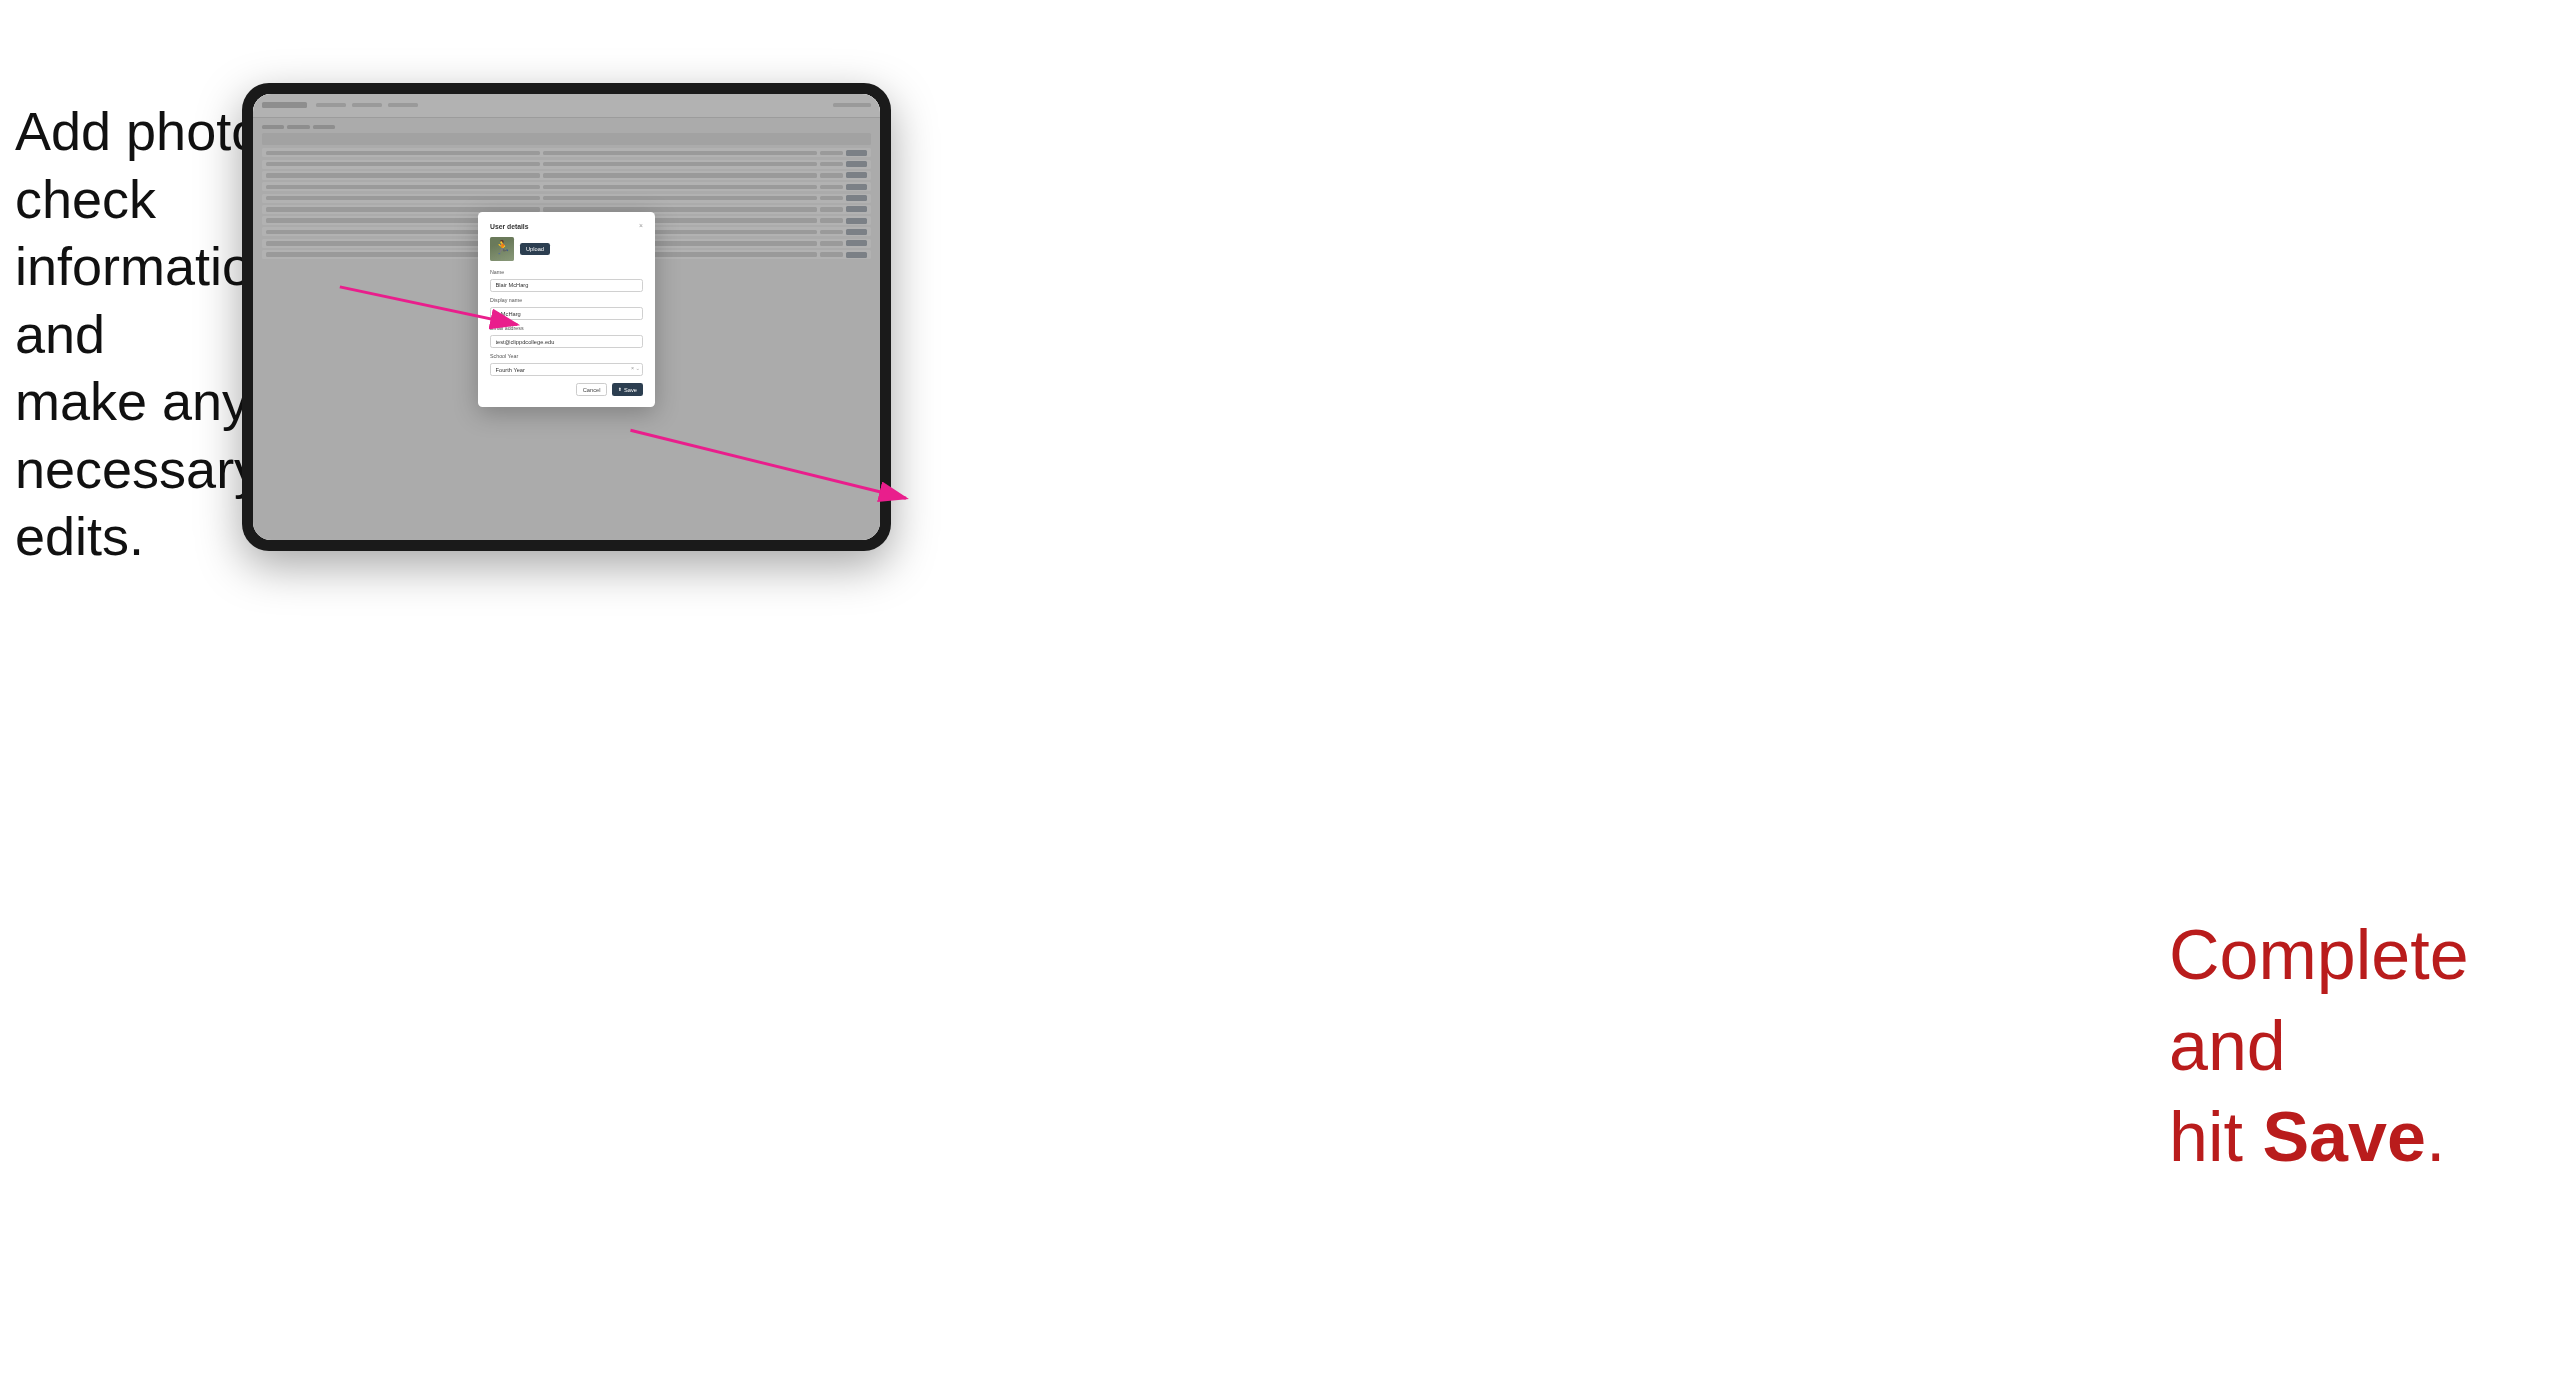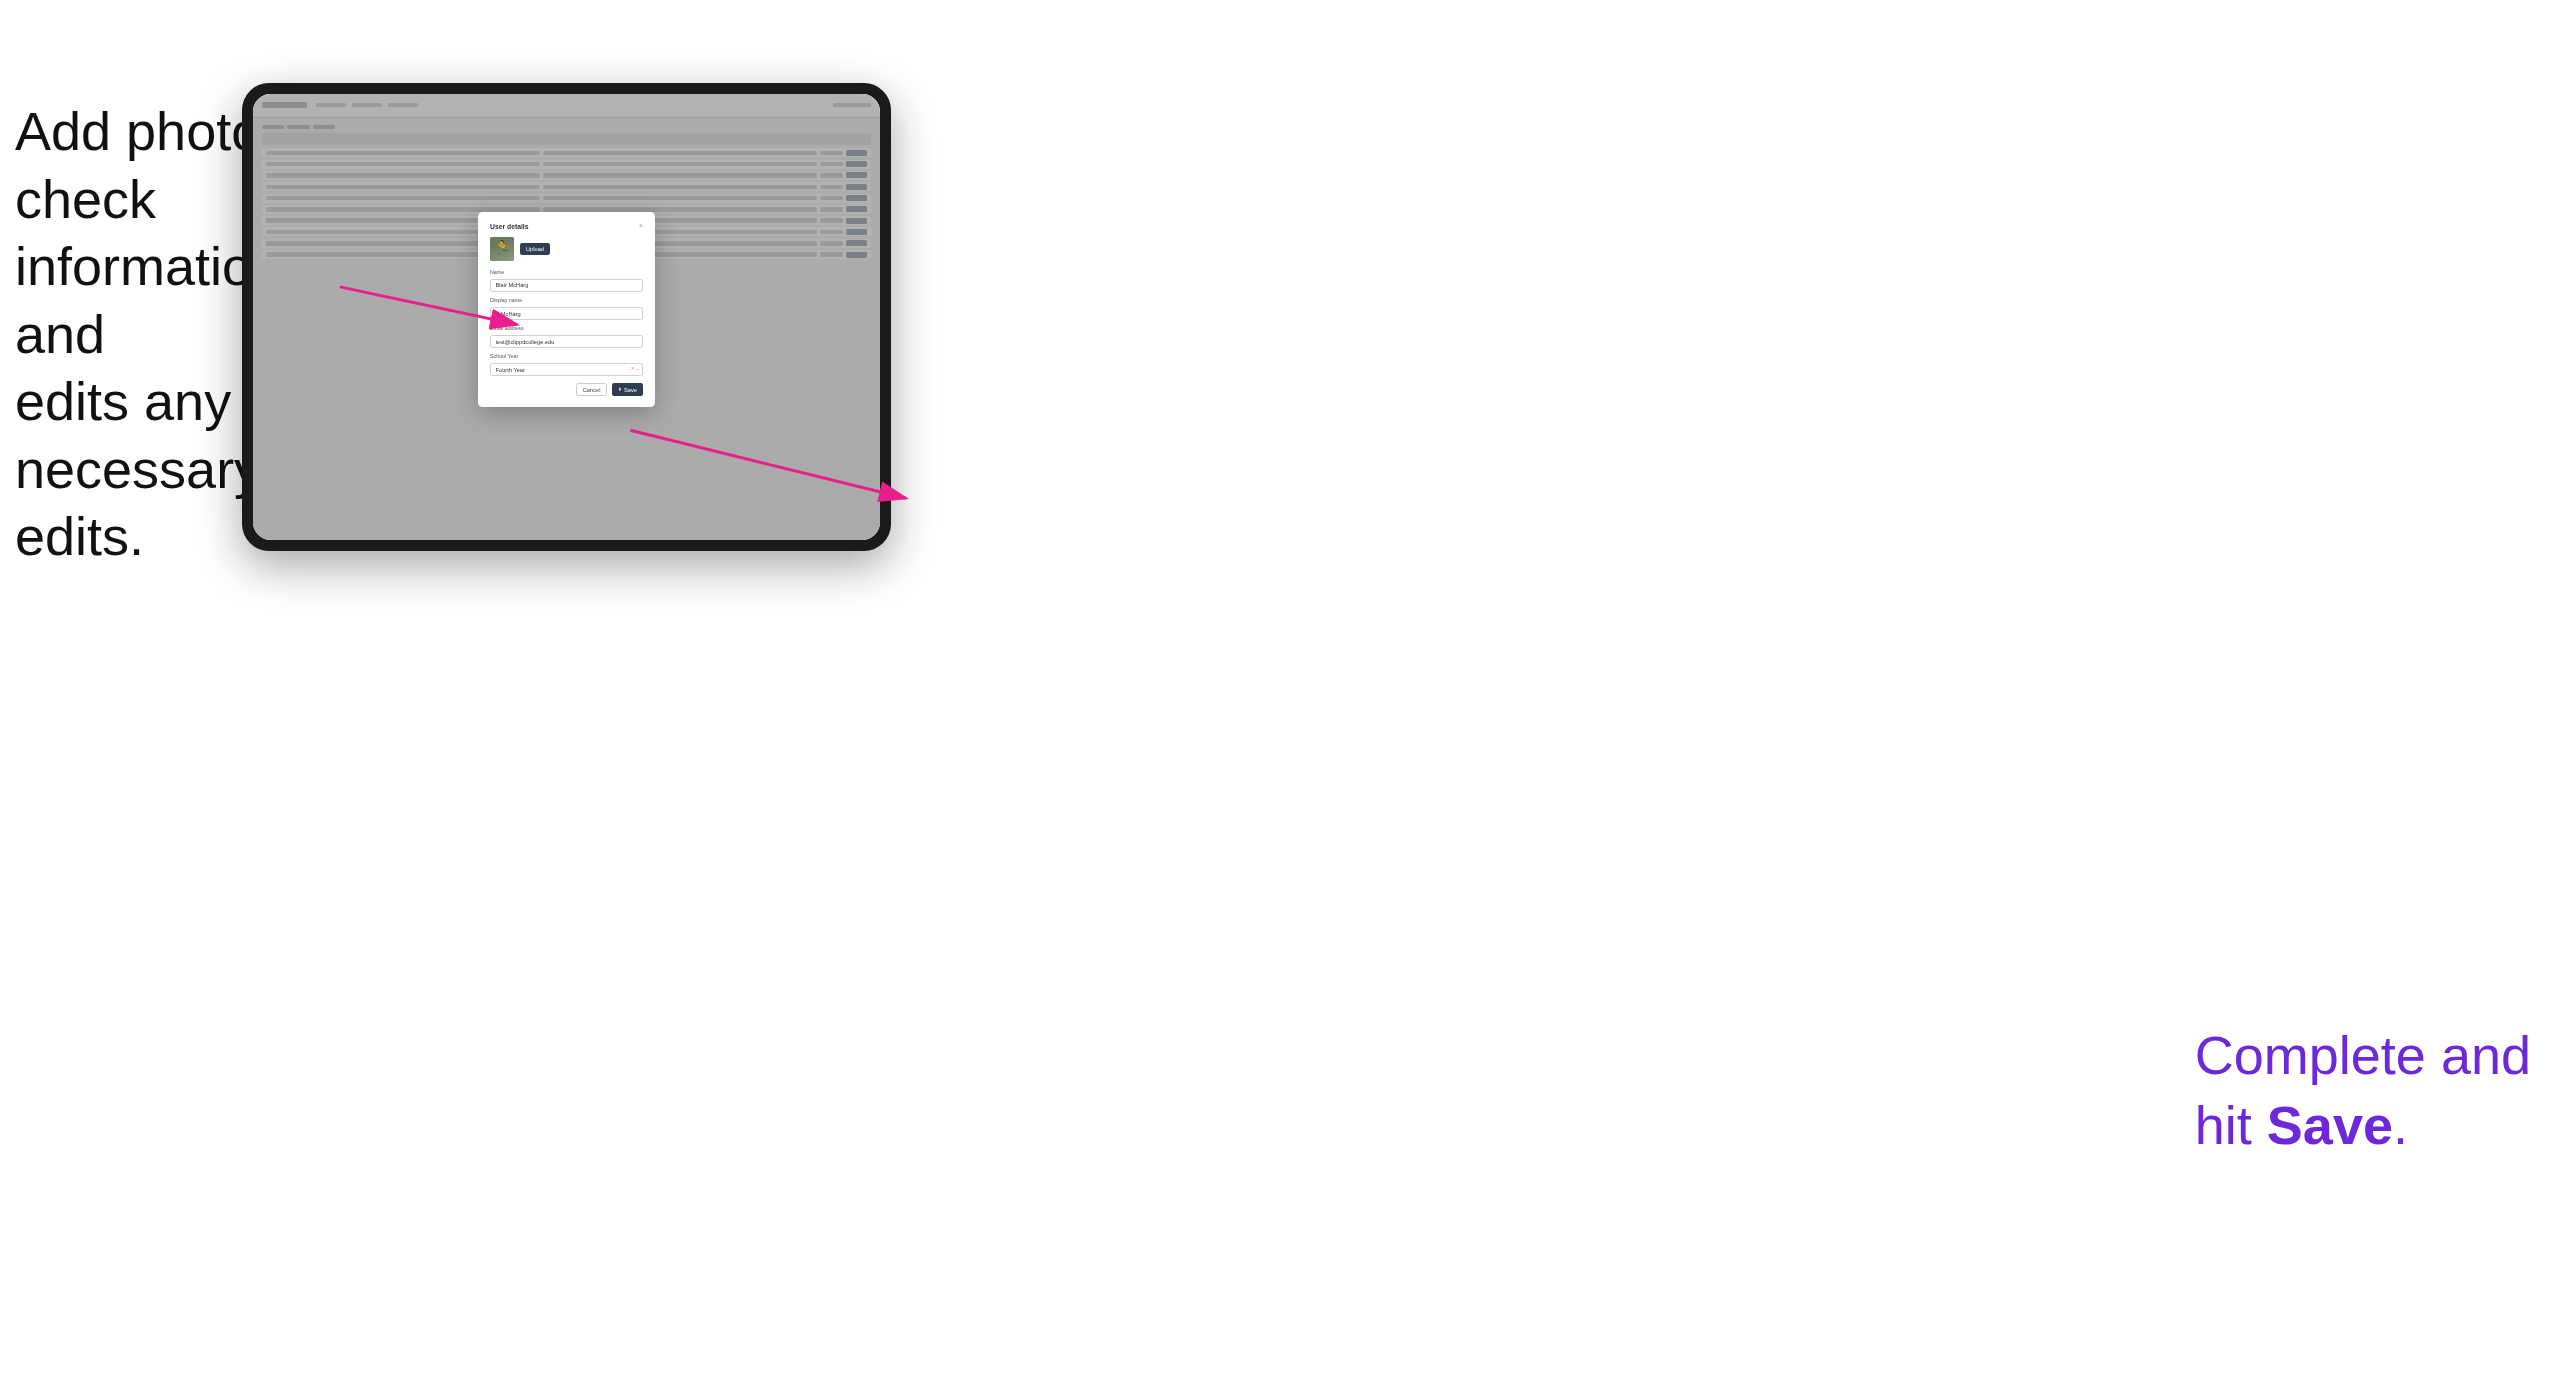--- a/index.html
+++ b/index.html
@@ -21,25 +21,25 @@
       font-size: 54px;
       font-weight: 400;
       line-height: 1.25;
       color: #111;
       max-width: 317px;
     }
 
     .annotation-right {
       position: absolute;
       right: 45px;
-      bottom: 226px;
-      font-size: 54px;
+      bottom: 203px;
+      font-size: 70px;
       font-weight: 400;
       line-height: 1.3;
-      color: #6d28d9;
+      color: #b91c1c;
       text-align: left;
       max-width: 362px;
     }
 
     .annotation-right strong {
       font-weight: 800;
     }
 
     
     .tablet-frame {
@@ -346,21 +346,21 @@
       height: 100%;
       pointer-events: none;
     }
   </style>
 </head>
 <body>
 
 <div class="annotation-left">
   <span>Add photo, check</span><br>
   <span>information and</span><br>
-  <span>edits any</span><br>
+  <span>make any</span><br>
   <span>necessary edits.</span>
 </div>
 
 <div class="annotation-right">
   <span>Complete and</span><br>
   <span>
     <span>hit </span><strong>Save</strong><span>.</span>
   </span>
 </div>
 

